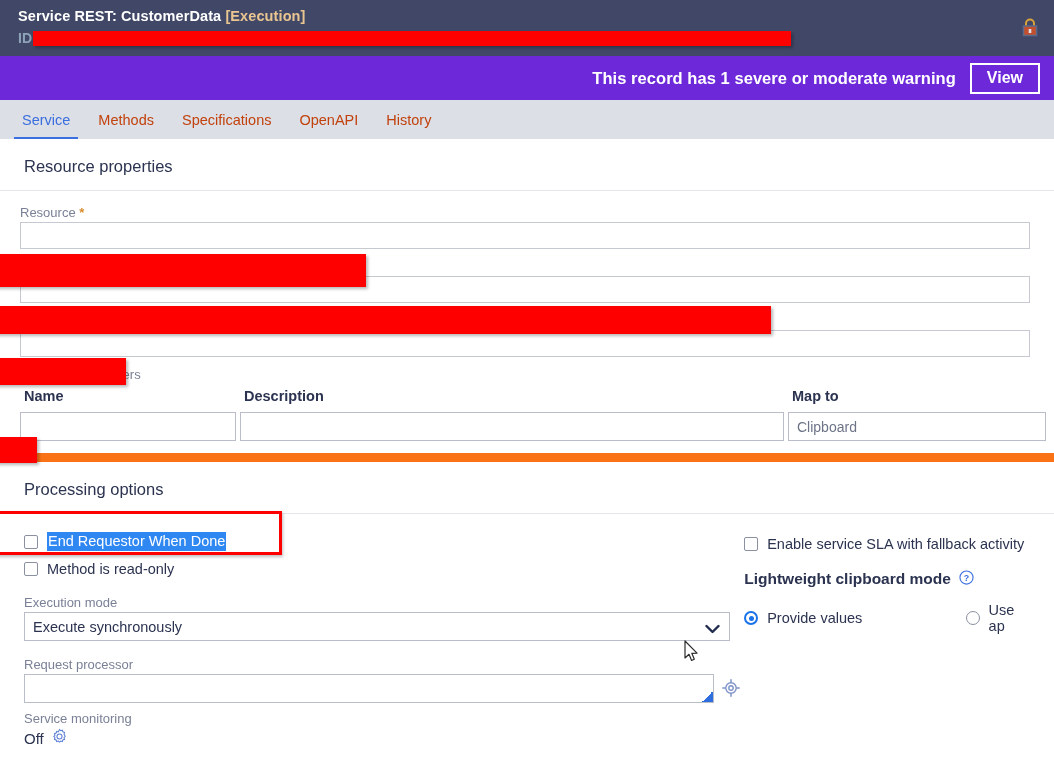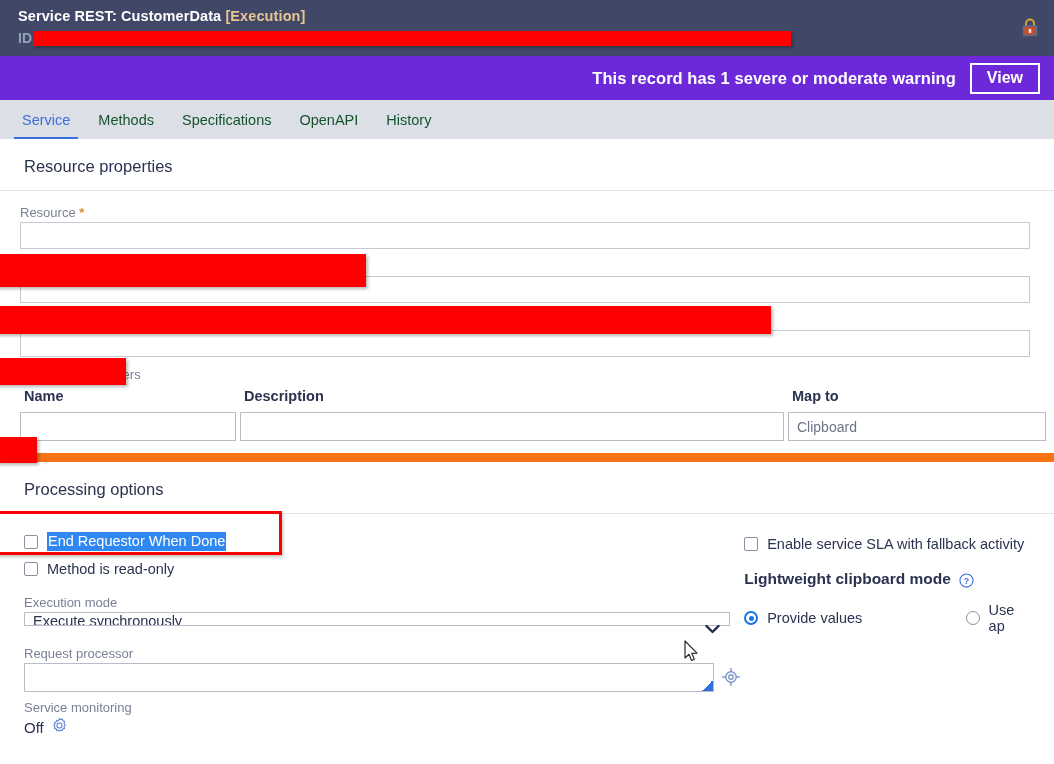--- a/index.html
+++ b/index.html
@@ -103,21 +103,21 @@
     background: #dcdfe6;
     display: flex;
     align-items: stretch;
     padding-left: 8px;
   }
   .tab {
     display: flex;
     align-items: center;
     padding: 0 14px;
     font-size: 14.5px;
-    color: #14532d;
+    color: #c2410c;
     cursor: pointer;
     position: relative;
   }
   .tab.active { color: #3b6ede; }
   .tab.active::after {
     content: "";
     position: absolute;
     left: 6px; right: 6px; bottom: 0;
     height: 2.5px;
     background: #3b6ede;
@@ -234,31 +234,31 @@
     width: 5px; height: 5px;
     border-radius: 50%;
     background: #1a73e8;
   }
 
   .subhead {
     font-size: 15.5px;
     font-weight: bold;
     color: #2b3350;
     display: flex;
-    align-items: flex-end;
+    align-items: flex-start;
     margin: 18px 0 14px 0;
   }
   .help-icon {
     margin-left: 8px;
     width: 15px; height: 15px;
   }
 
   select.sel {
     width: 100%;
-    height: 14px;
+    height: 29px;
     border: 1px solid #b9bdc8;
     background: #ffffff;
     font-size: 14.5px;
     font-family: "Liberation Sans", sans-serif;
     color: #2b3350;
     padding: 0 8px;
     outline: none;
     -webkit-appearance: none;
     appearance: none;
   }

